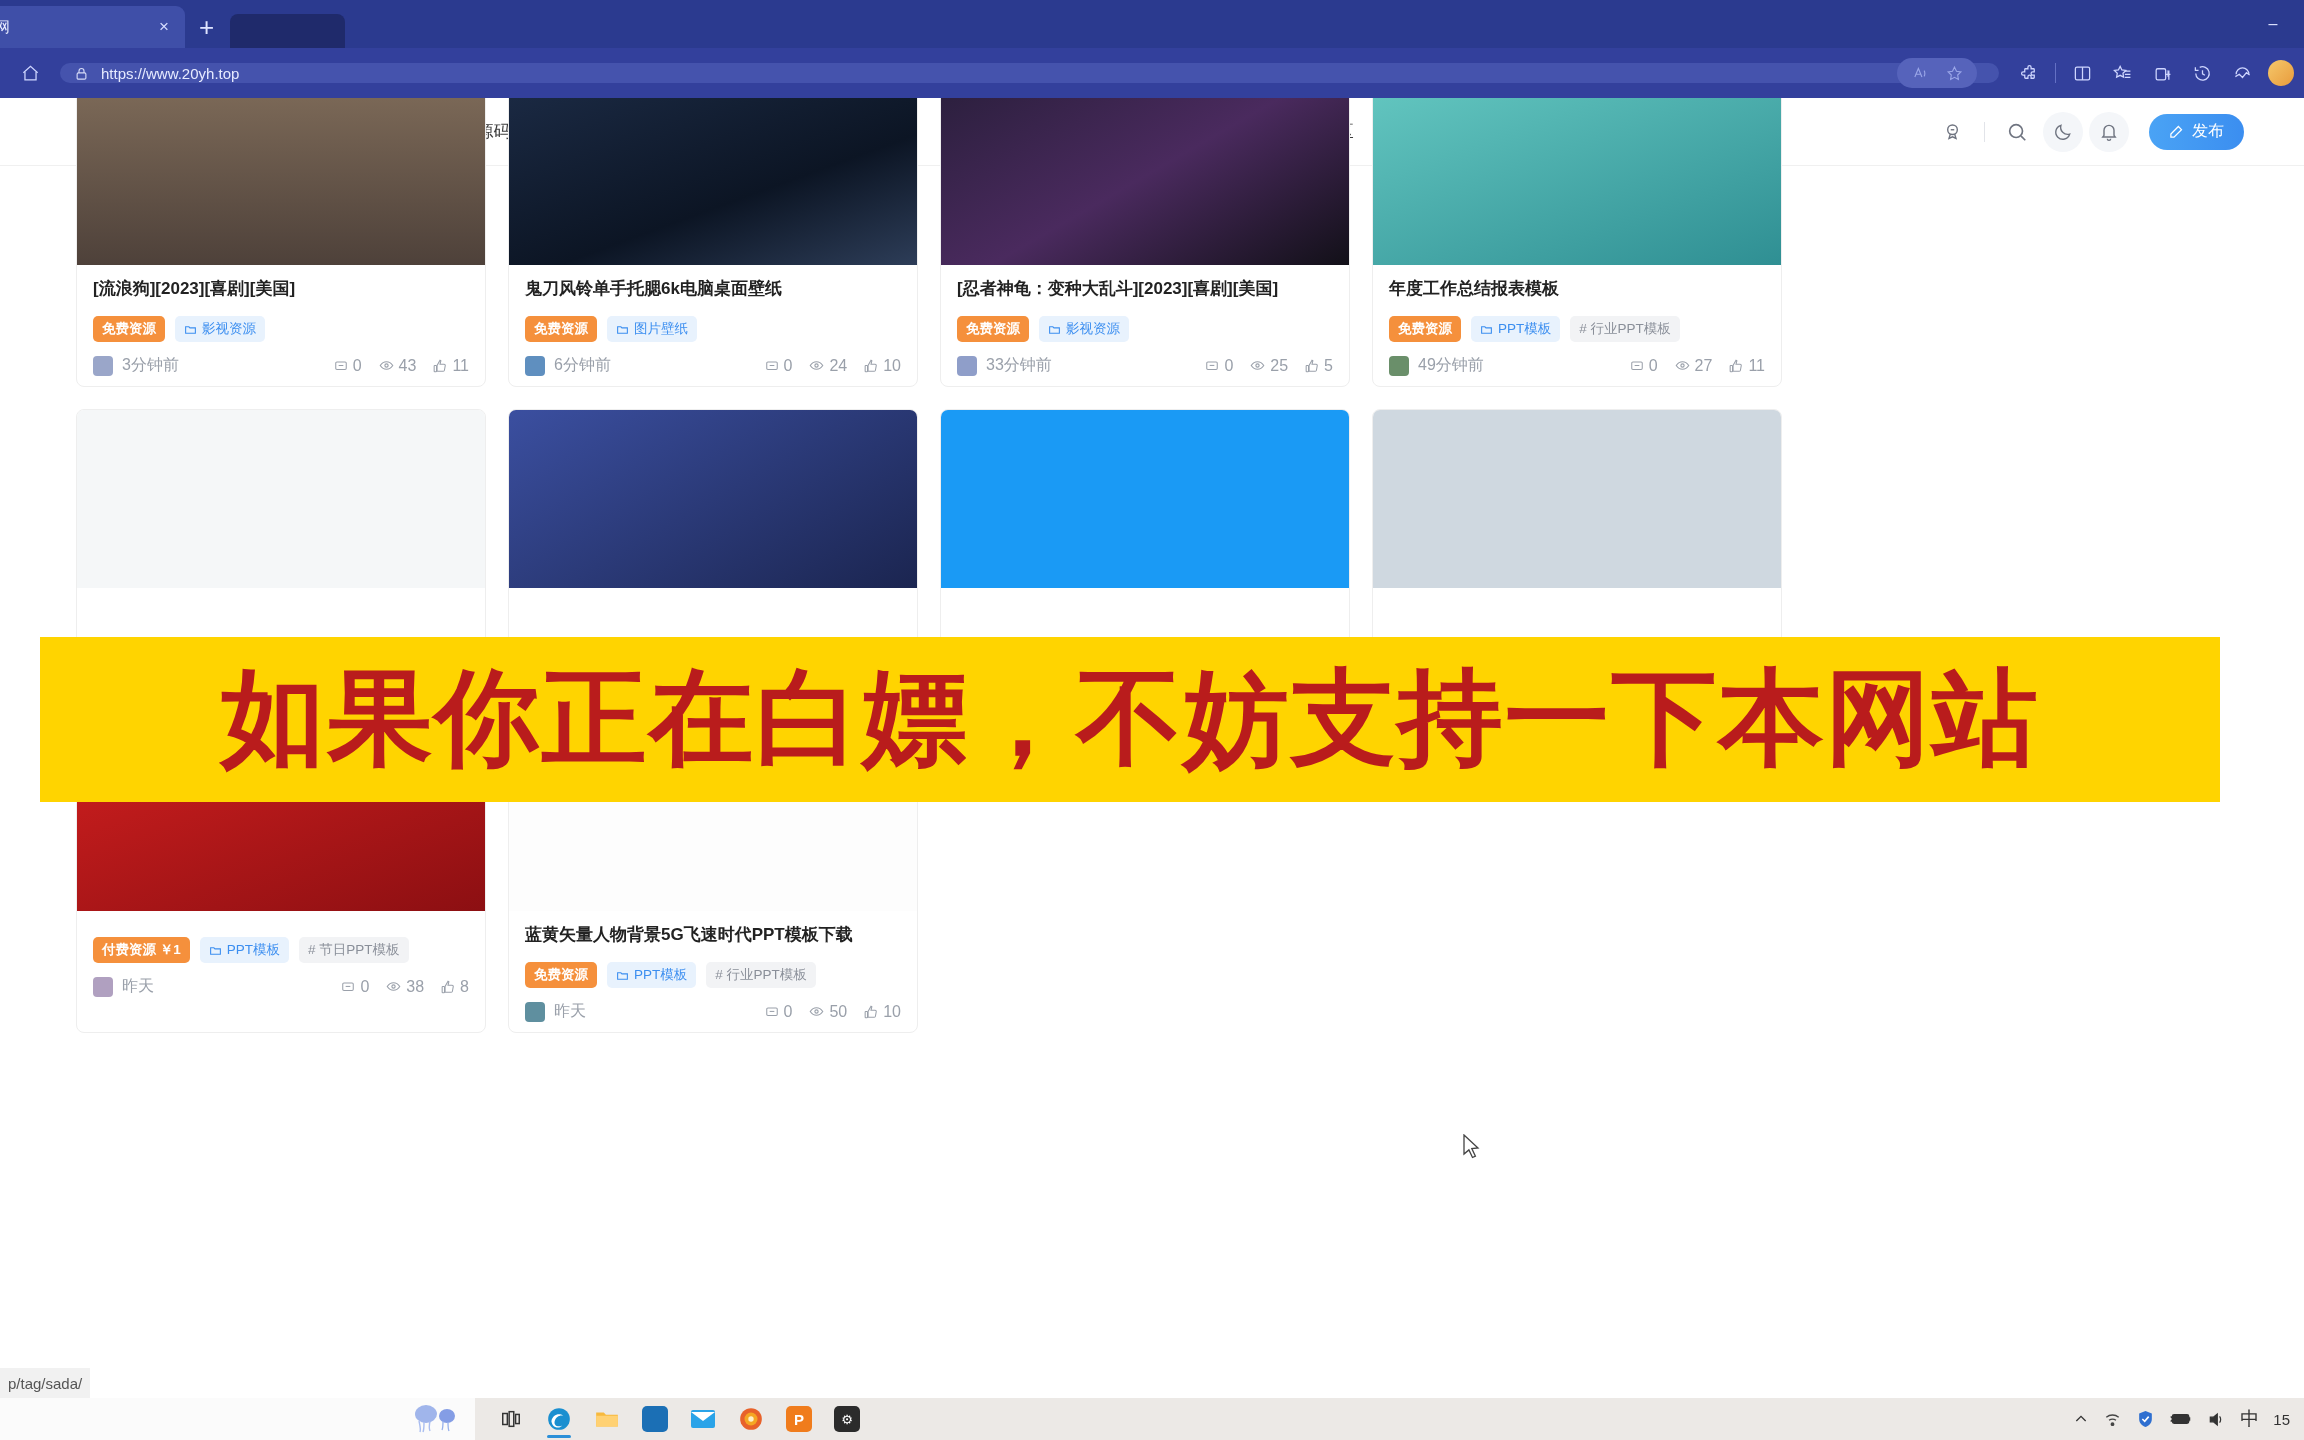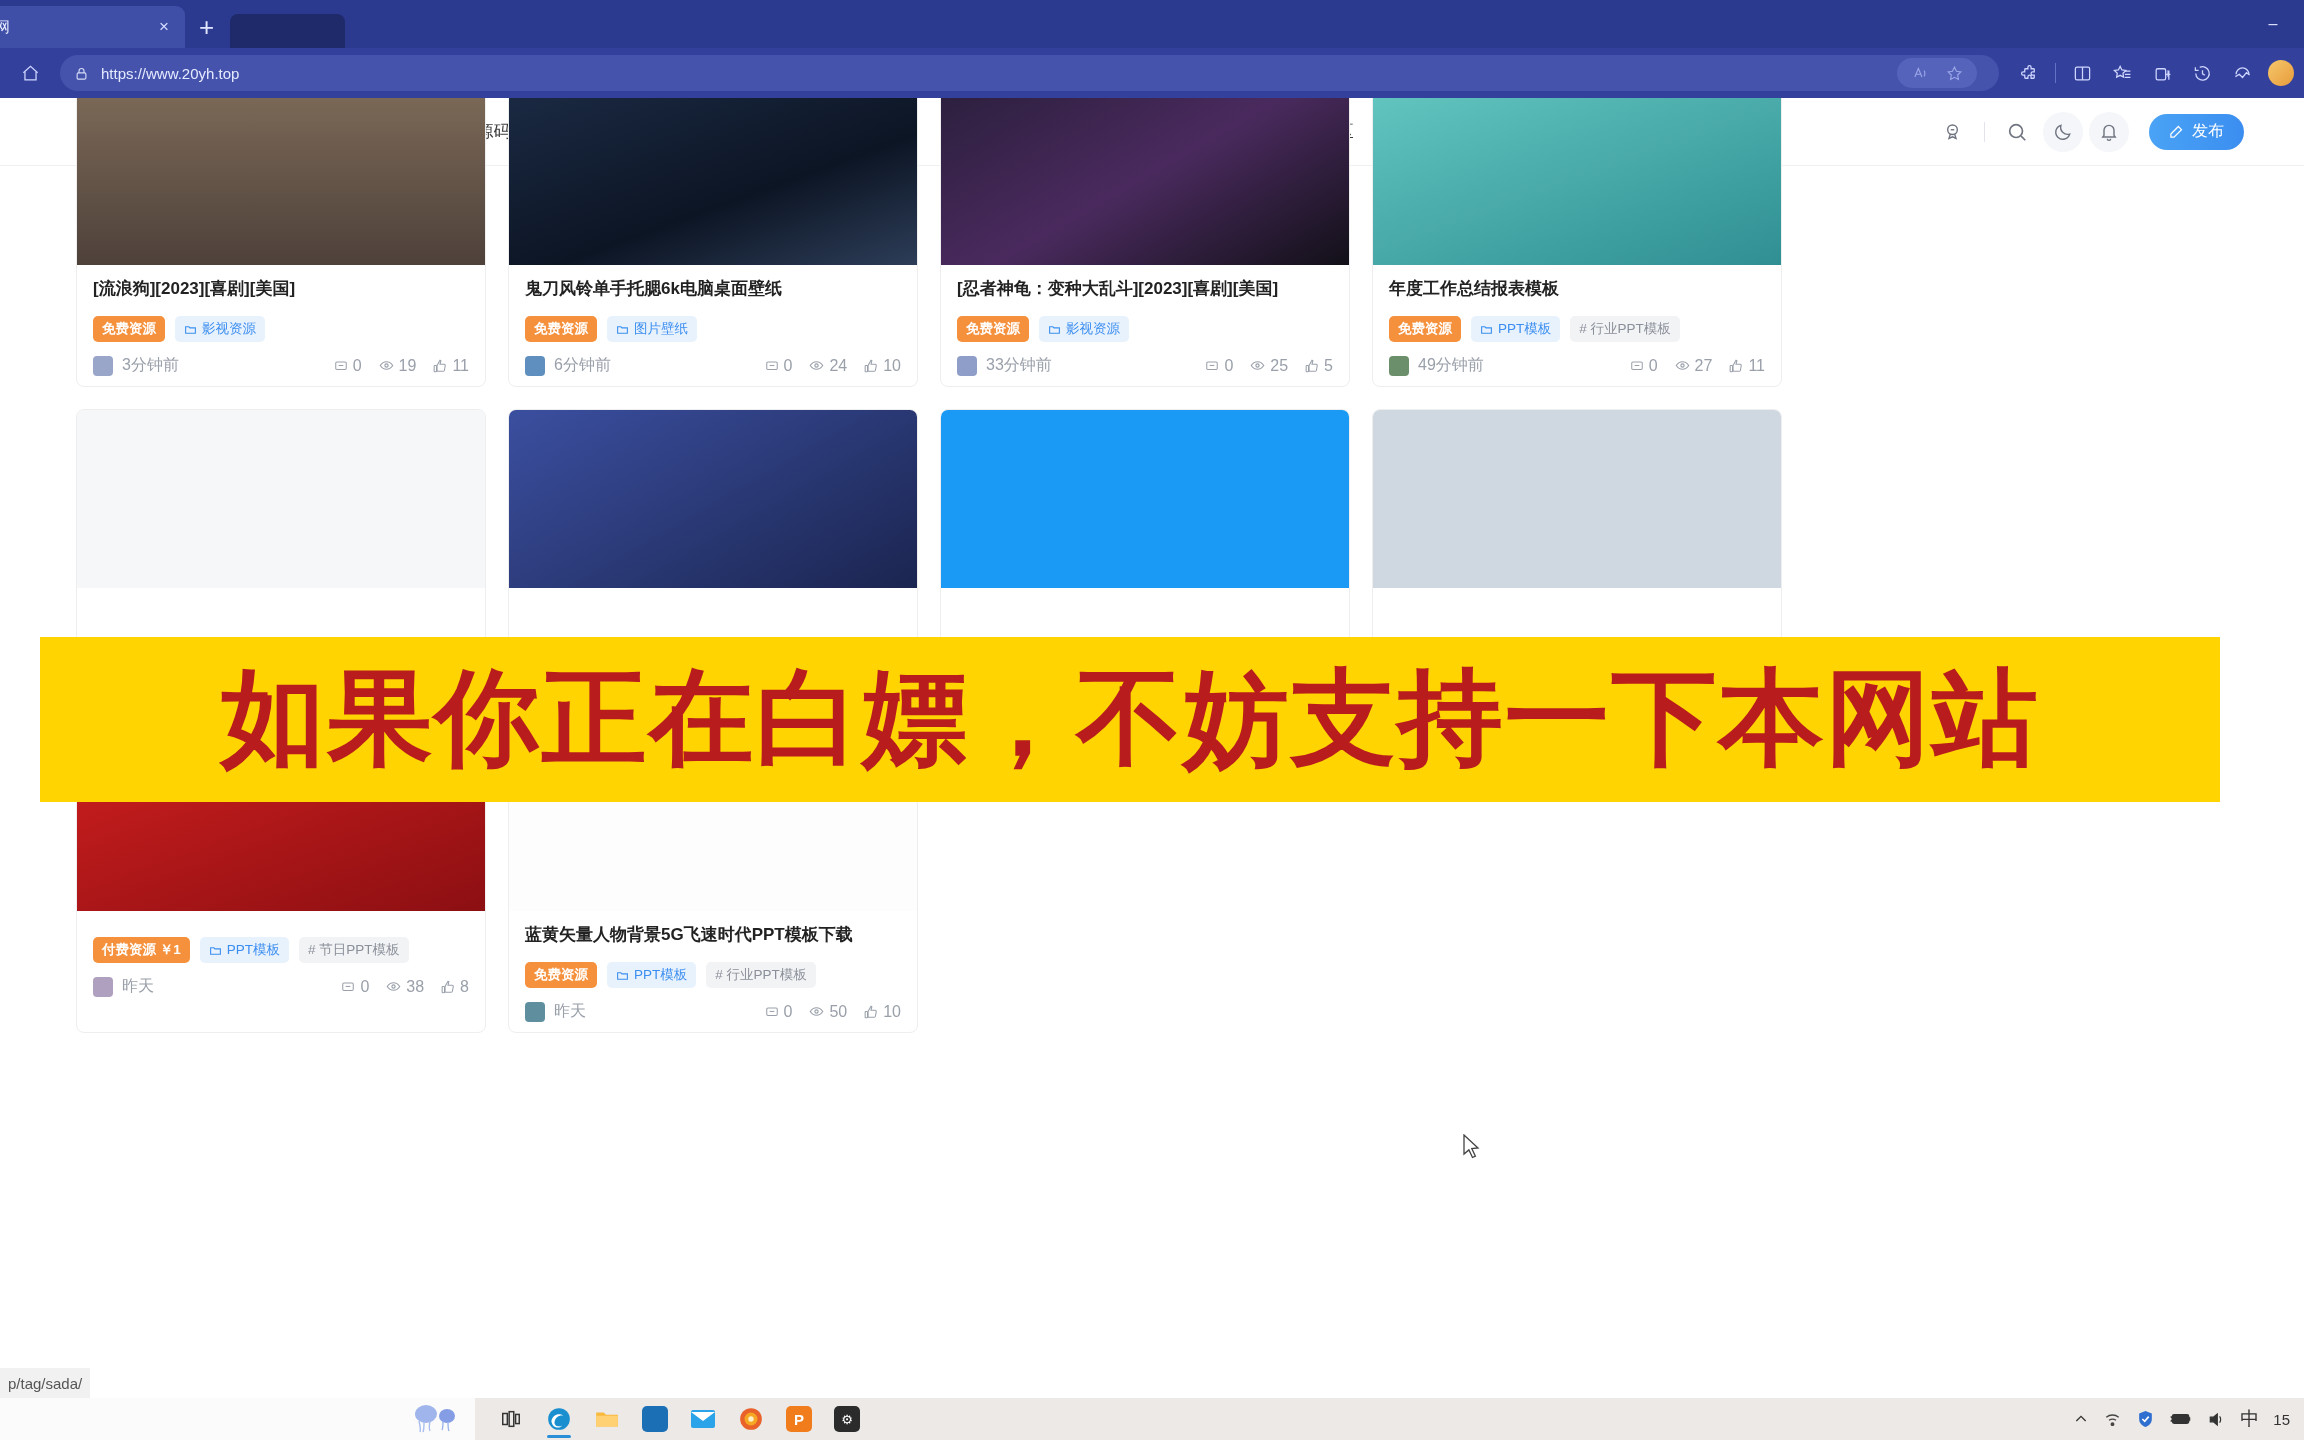--- a/index.html
+++ b/index.html
@@ -29,21 +29,21 @@
   .tab-newbtn { color:#dfe4ff; font-size:26px; line-height:1; padding: 0 14px 8px 14px; }
   .tab-ghost { width:115px; height:34px; background:#1f2a6b; border-radius:8px 8px 0 0; margin-left:2px;}
   .win-controls { display:flex; align-items:center; height:48px; padding-right:8px; }
   .win-controls span { width:46px; text-align:center; color:#dfe4ff; font-size:16px; }
 
   .toolbar {
     height: 50px; background: #33409c; display:flex; align-items:center; padding: 0 10px;
   }
   .tb-icon { width:40px; height:34px; display:flex; align-items:center; justify-content:center; color:#cfd6ff; }
   .addressbar {
-    flex:1; height: 36px; background:#4553ad; border-radius:18px;
+    flex:1; height: 20px; background:#4553ad; border-radius:18px;
     display:flex; align-items:center; padding: 0 14px; margin: 0 10px;
     color:#e6eaff; font-size:15px;
   }
   .addressbar .lock { margin-right:12px; opacity:.9; display:flex; }
   .ab-pill { display:flex; align-items:center; background:#5663bb; border-radius:16px; height:30px; padding:0 6px; margin-right:8px;}
   .ab-pill .tb-icon { width:34px; color:#9aa6e8;}
   .tb-sep { width:1px; height:20px; background:#6470c4; margin:0 6px; }
   .tb-avatar { width:26px; height:26px; border-radius:50%; background:linear-gradient(135deg,#f5c86b,#e89b3c); margin-left:6px; }
 
   
@@ -348,21 +348,21 @@
                       <rect x="3" y="5" width="18" height="13" rx="2"></rect>
                       <path d="M8 11h8"></path>
                     </svg>
                     <b style="font-weight:normal">0</b>
                   </span>
                   <span>
                     <svg width="15" height="15" viewBox="0 0 24 24" fill="none" stroke="currentColor" stroke-width="1.8">
                       <path d="M2 12s4-6 10-6 10 6 10 6-4 6-10 6S2 12 2 12z"></path>
                       <circle cx="12" cy="12" r="2.6"></circle>
                     </svg>
-                    <b style="font-weight:normal">19</b>
+                    <b style="font-weight:normal">43</b>
                   </span>
                   <span>
                     <svg width="14" height="14" viewBox="0 0 24 24" fill="none" stroke="currentColor" stroke-width="1.8">
                       <path d="M7 22V11l5-9 1.5 1L12 9h7a2 2 0 012 2.3l-1.4 8A2 2 0 0117.6 21H7z"></path>
                       <rect x="2" y="11" width="4" height="11" rx="1"></rect>
                     </svg>
                     <b style="font-weight:normal">11</b>
                   </span>
                 </span>
               </div>

